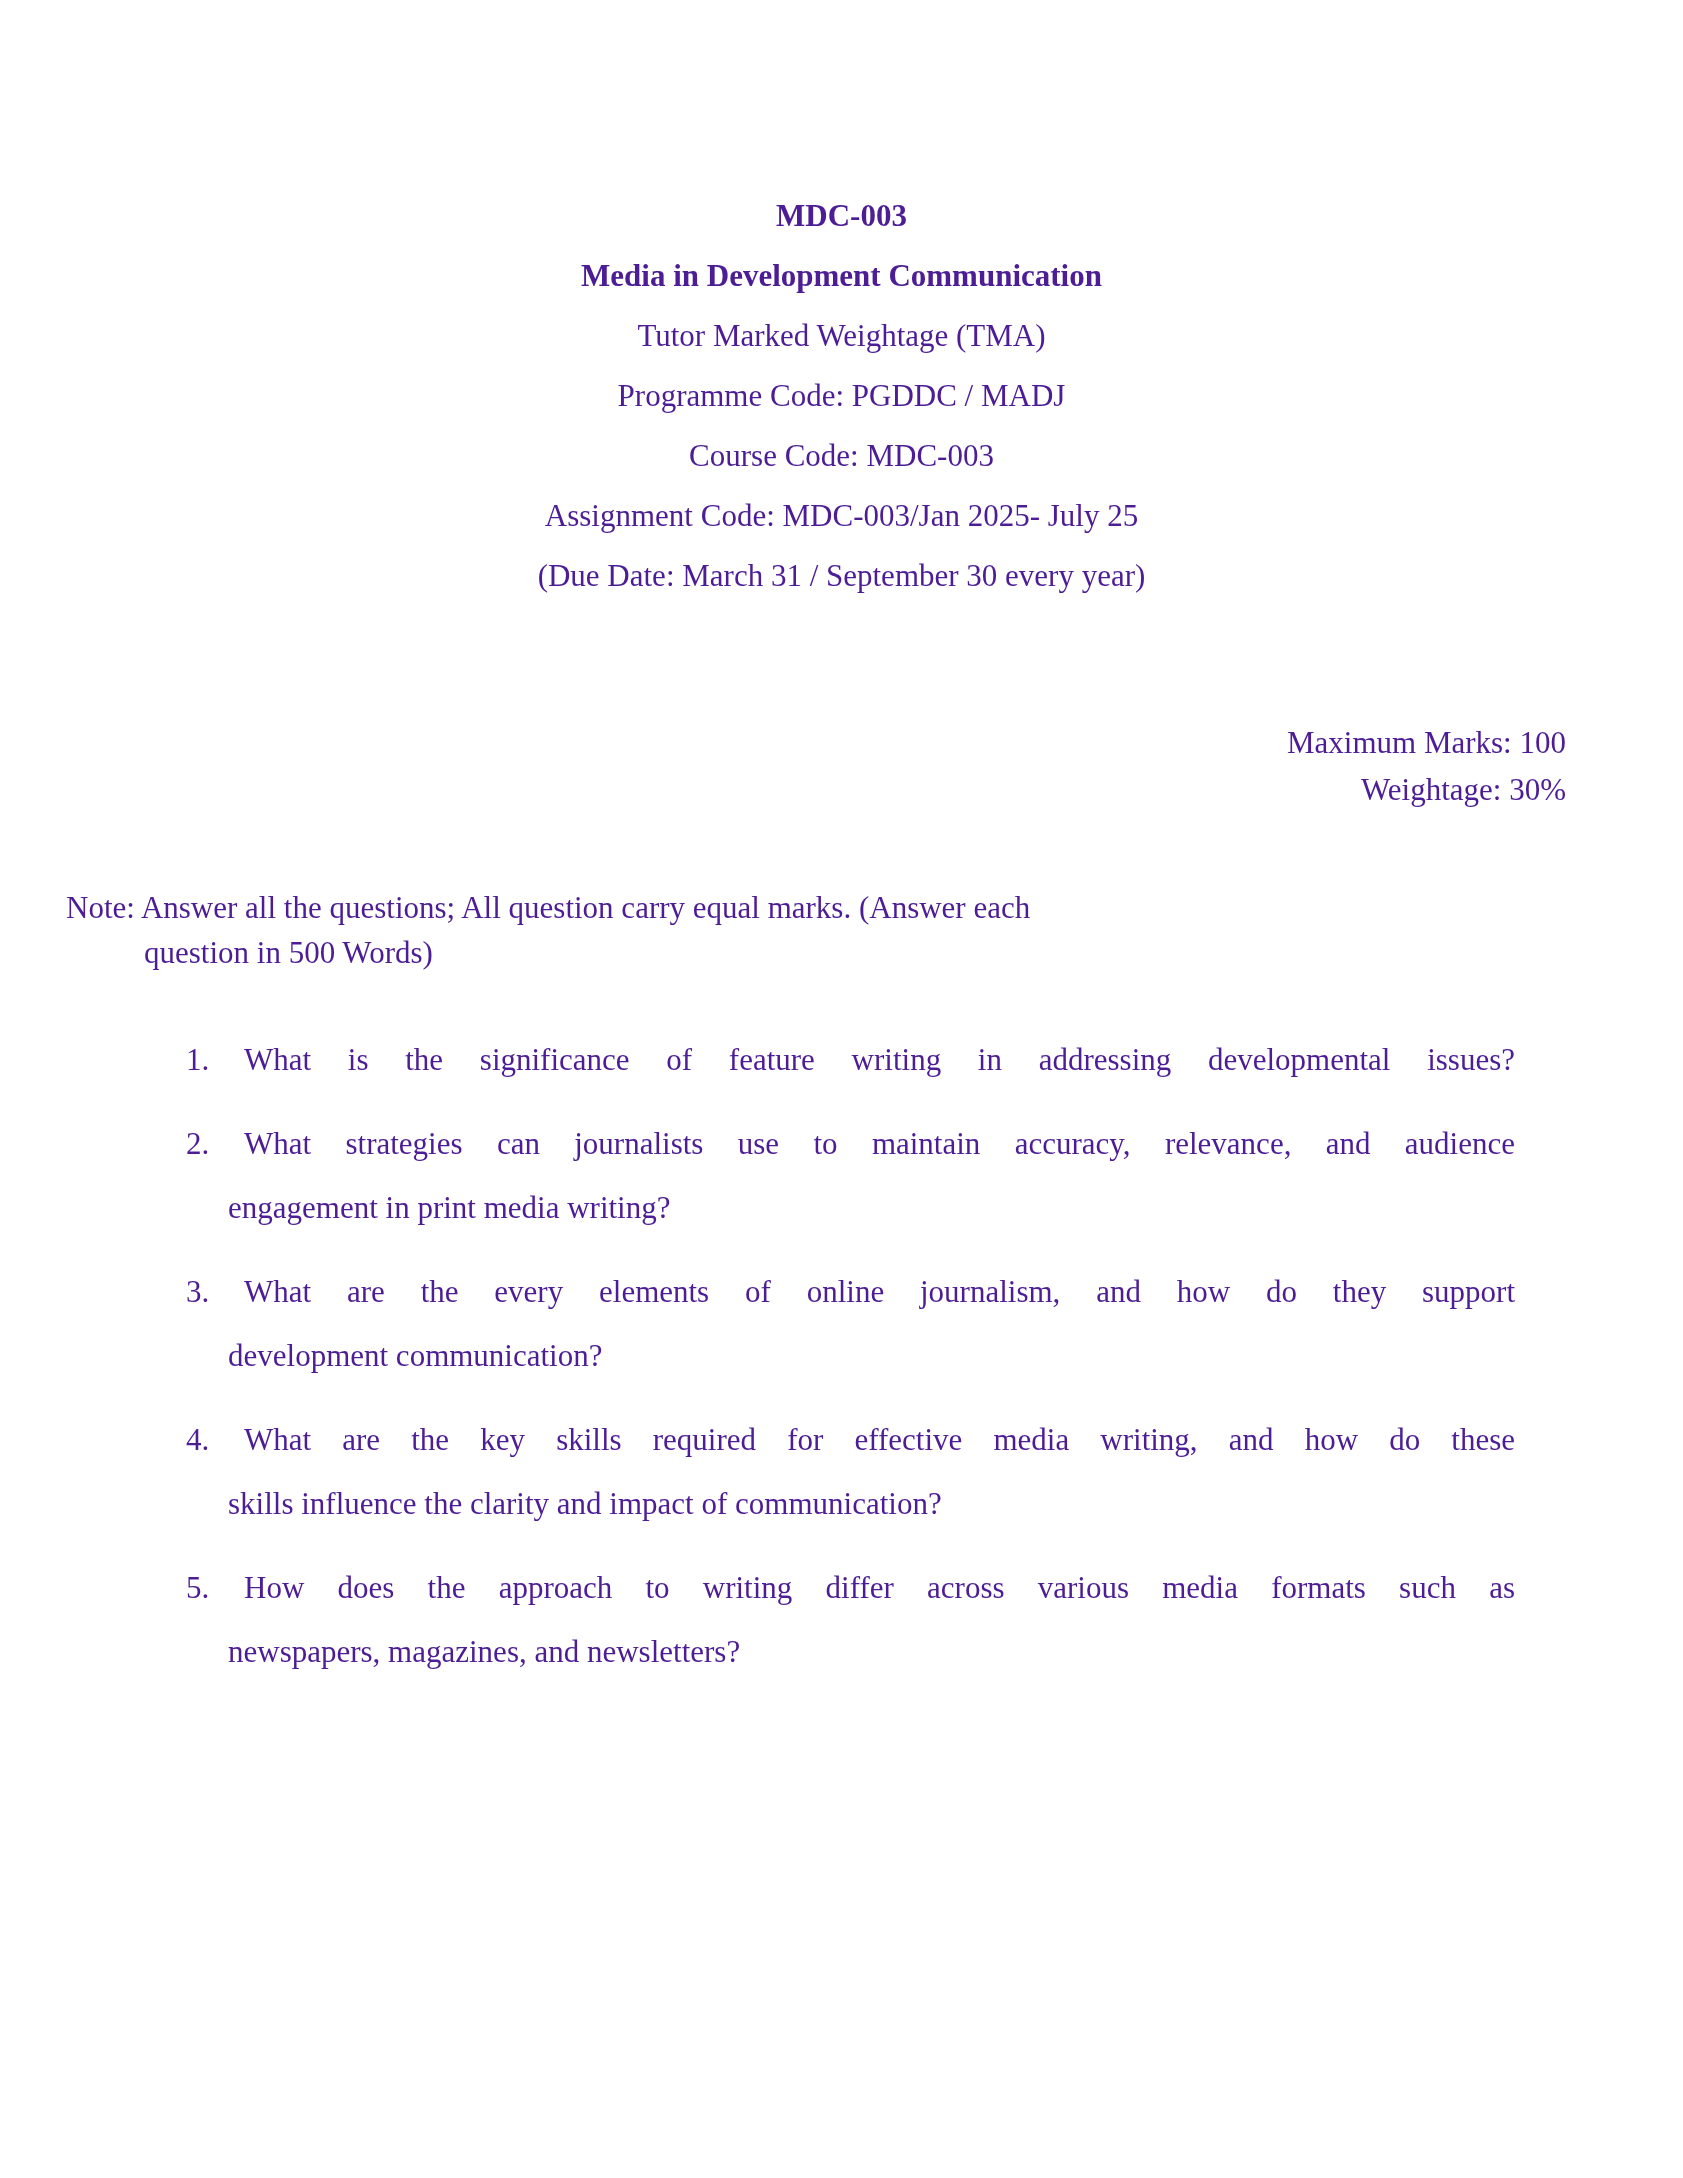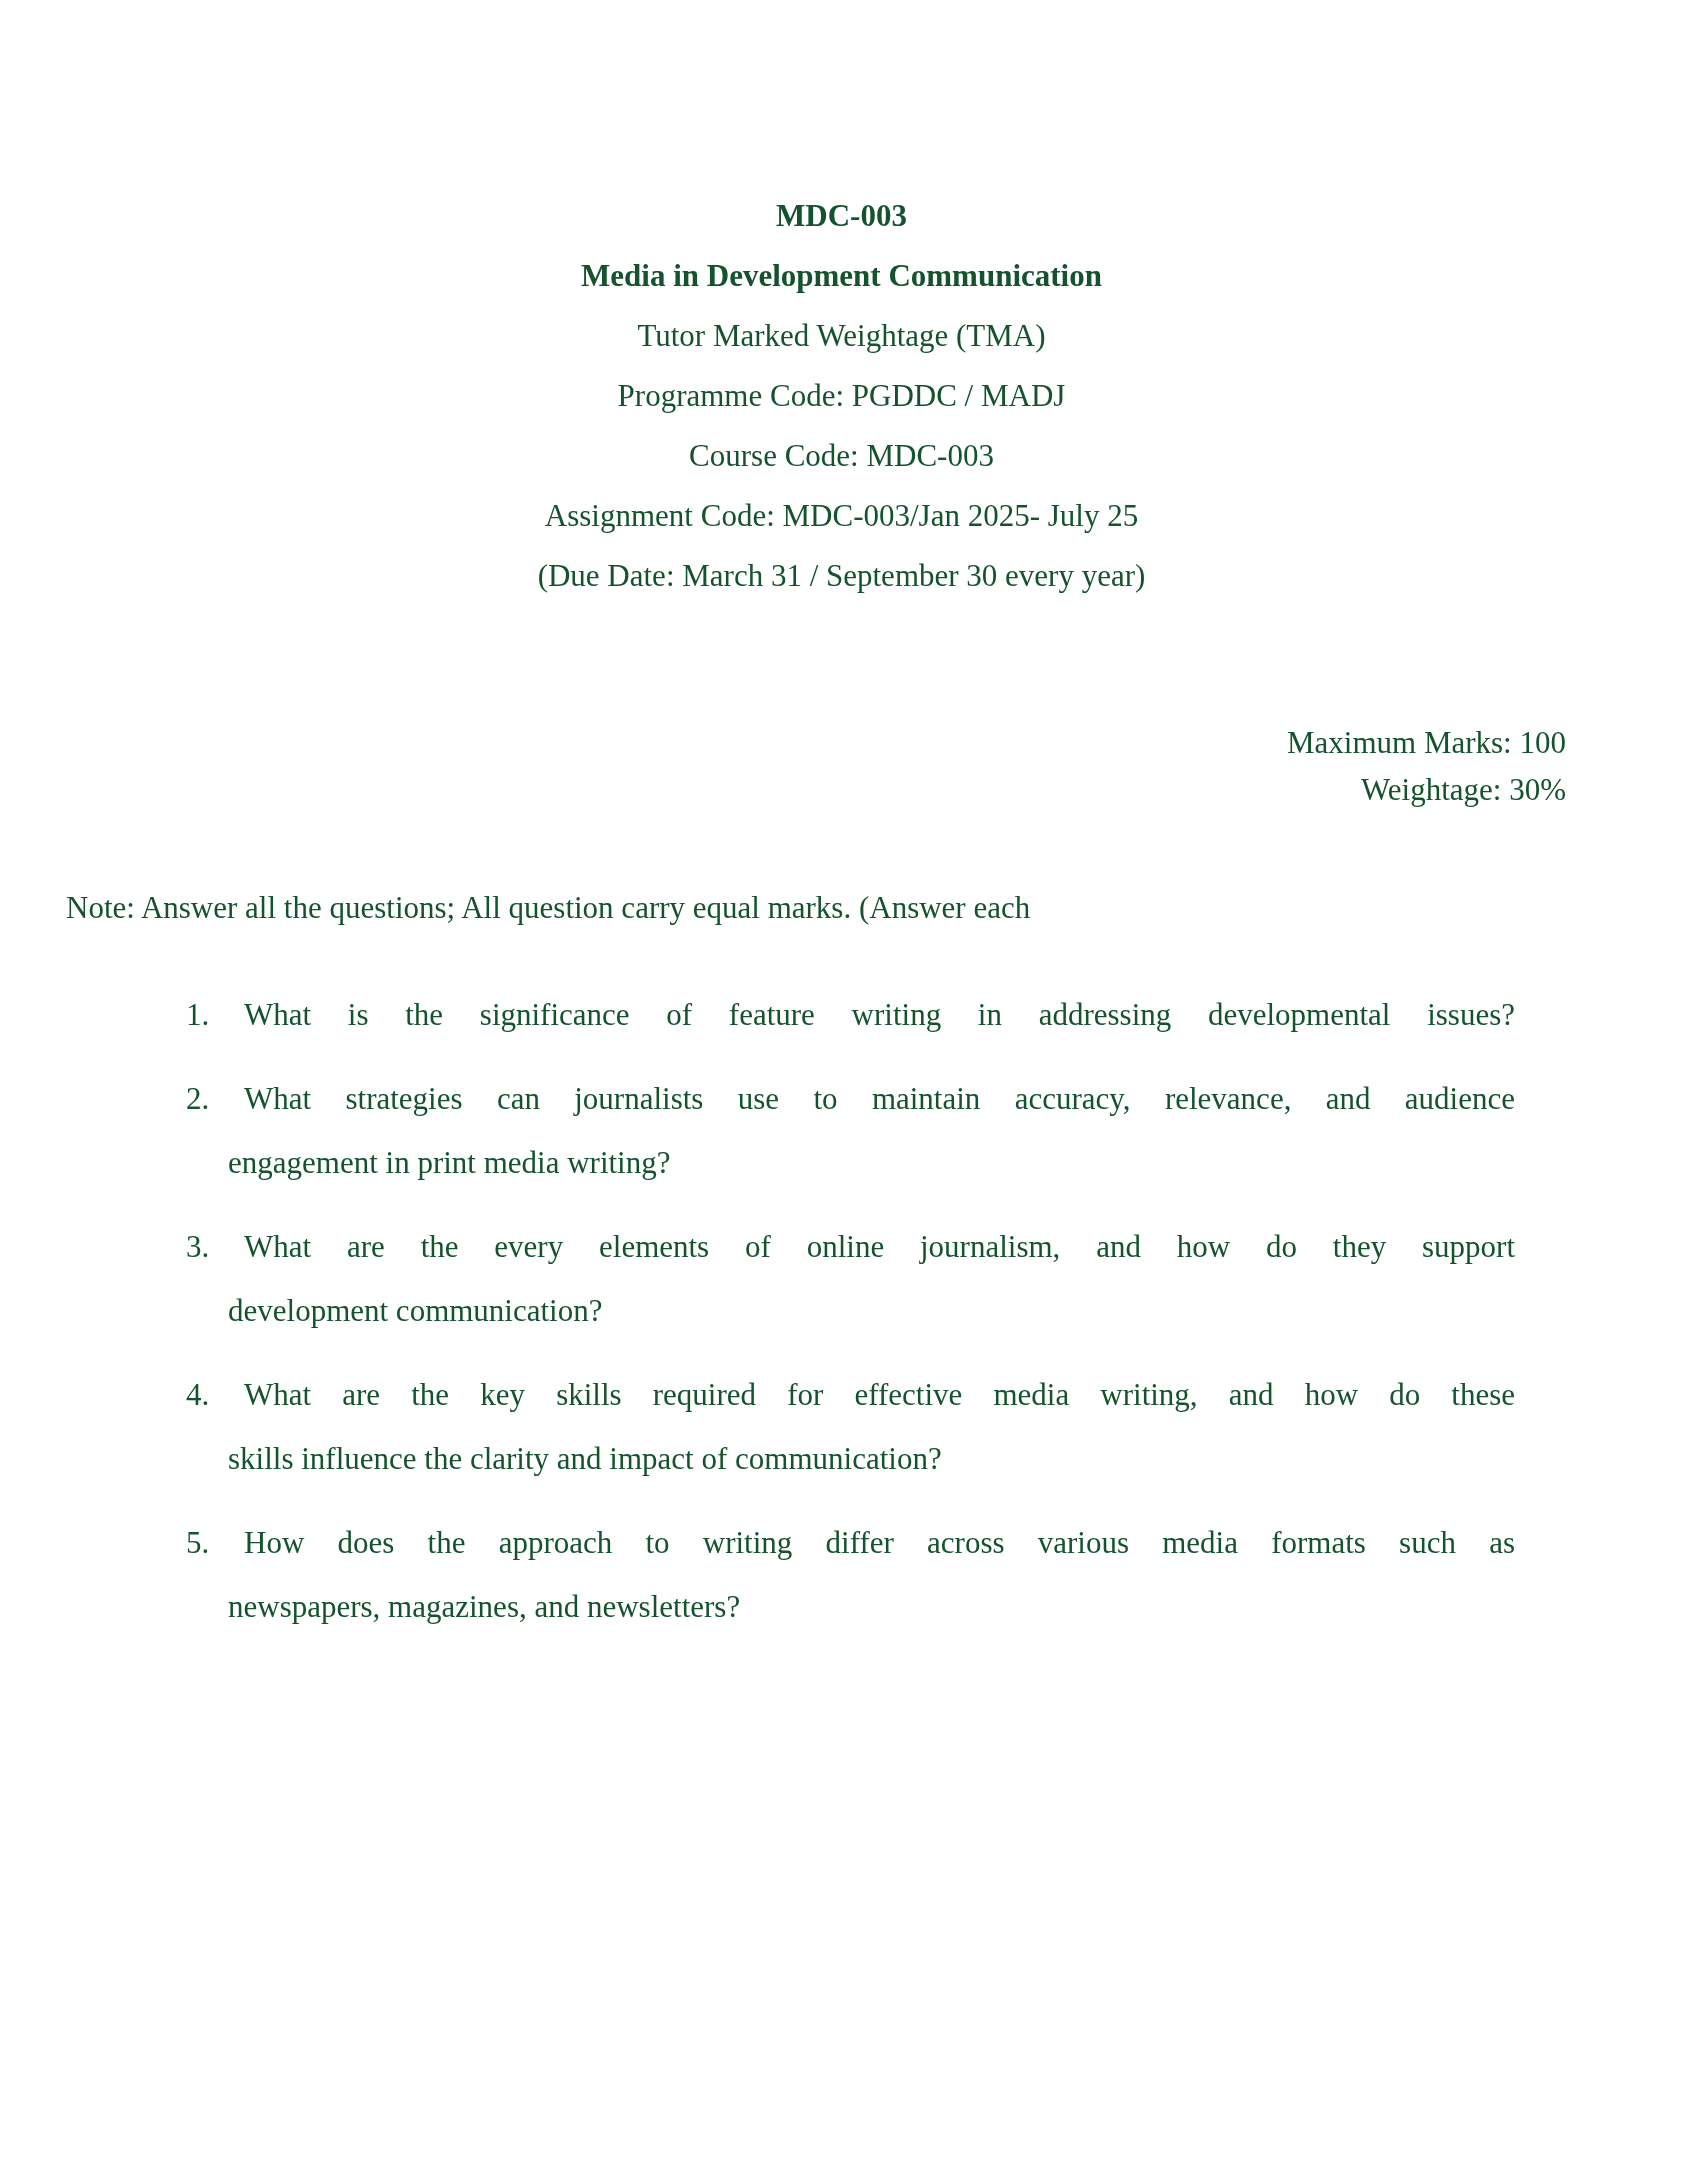--- a/index.html
+++ b/index.html
@@ -5,21 +5,21 @@
   html, body {
     margin: 0;
     padding: 0;
     background: #ffffff;
   }
   .page {
     position: relative;
     width: 1683px;
     height: 2178px;
     background: #ffffff;
-    color: #14532d;
+    color: #4c1d95;
     font-family: "Liberation Serif", serif;
     font-size: 31px;
     overflow: hidden;
   }
   
   .header {
     padding-top: 186px;
     text-align: center;
     line-height: 60px;
   }
@@ -82,20 +82,21 @@
     <div>(Due Date: March 31 / September 30 every year)</div>
   </div>
 
   <div class="marks">
     <div>Maximum Marks: 100</div>
     <div>Weightage: 30%</div>
   </div>
 
   <div class="note">
     <div>Note: Answer all the questions; All question carry equal marks. (Answer each</div>
+    <div class="note-line2">question in 500 Words)</div>
   </div>
 
   <div class="questions">
 
     <div class="q">
       <div class="q-num">1.</div>
       <div class="q-body">
         <div class="q-line1">What is the significance of feature writing in addressing developmental issues?</div>
       </div>
     </div>

